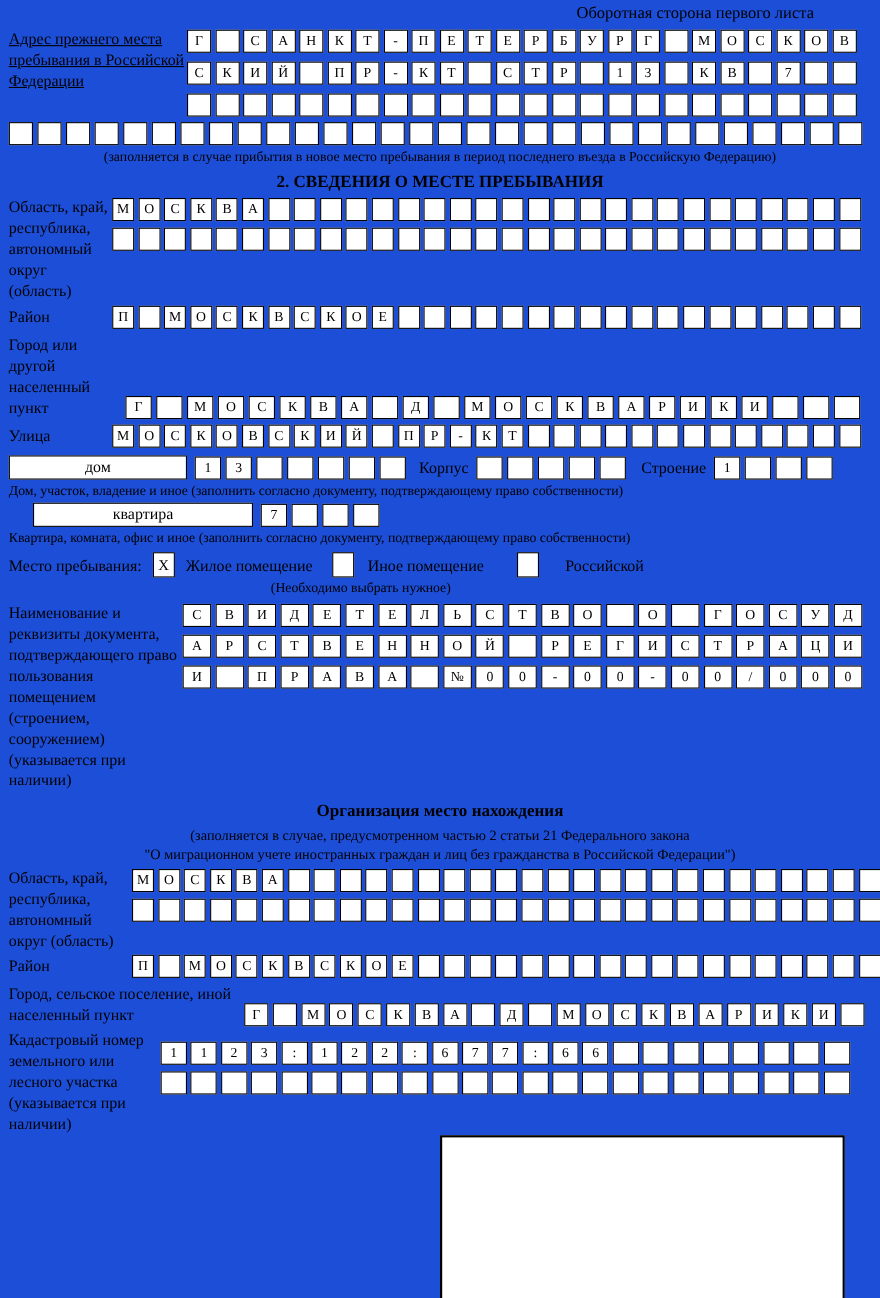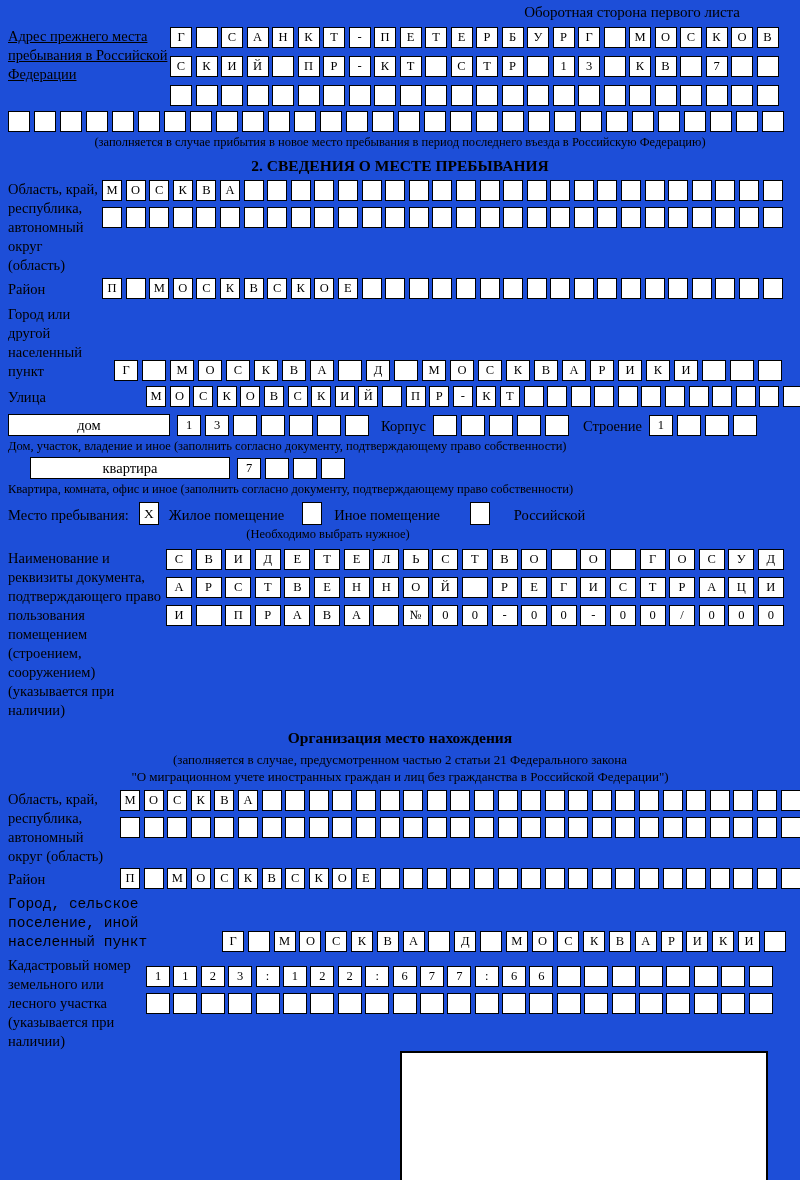--- a/index.html
+++ b/index.html
@@ -284,21 +284,21 @@
         <div class="cell">Р</div>
         <div class="cell">И</div>
         <div class="cell">К</div>
         <div class="cell">И</div>
         <div class="cell"></div>
         <div class="cell"></div>
         <div class="cell"></div>
       </div>
   </div>
 
-  <div class="frow vcenter" style="margin-top:5px;gap:44px;">
+  <div class="frow vcenter" style="margin-top:5px;">
     <div class="lbl" style="width:94px;">Улица</div>
     <div class="cells cb">
         <div class="cell">М</div>
         <div class="cell">О</div>
         <div class="cell">С</div>
         <div class="cell">К</div>
         <div class="cell">О</div>
         <div class="cell">В</div>
         <div class="cell">С</div>
         <div class="cell">К</div>
@@ -553,21 +553,21 @@
         <div class="cell"></div>
         <div class="cell"></div>
         <div class="cell"></div>
         <div class="cell"></div>
         <div class="cell"></div>
         <div class="cell"></div>
       </div>
   </div>
 
   <div class="frow vcenter" style="margin-top:6px;">
-    <div class="lbl" style="width:214px;font-family:Liberation Mono, monospace;">Город, сельское поселение, иной населенный пункт</div>
+    <div class="lbl" style="width:214px;">Город, сельское поселение, иной населенный пункт</div>
     <div class="cells ce">
         <div class="cell">Г</div>
         <div class="cell"></div>
         <div class="cell">М</div>
         <div class="cell">О</div>
         <div class="cell">С</div>
         <div class="cell">К</div>
         <div class="cell">В</div>
         <div class="cell">А</div>
         <div class="cell"></div>

